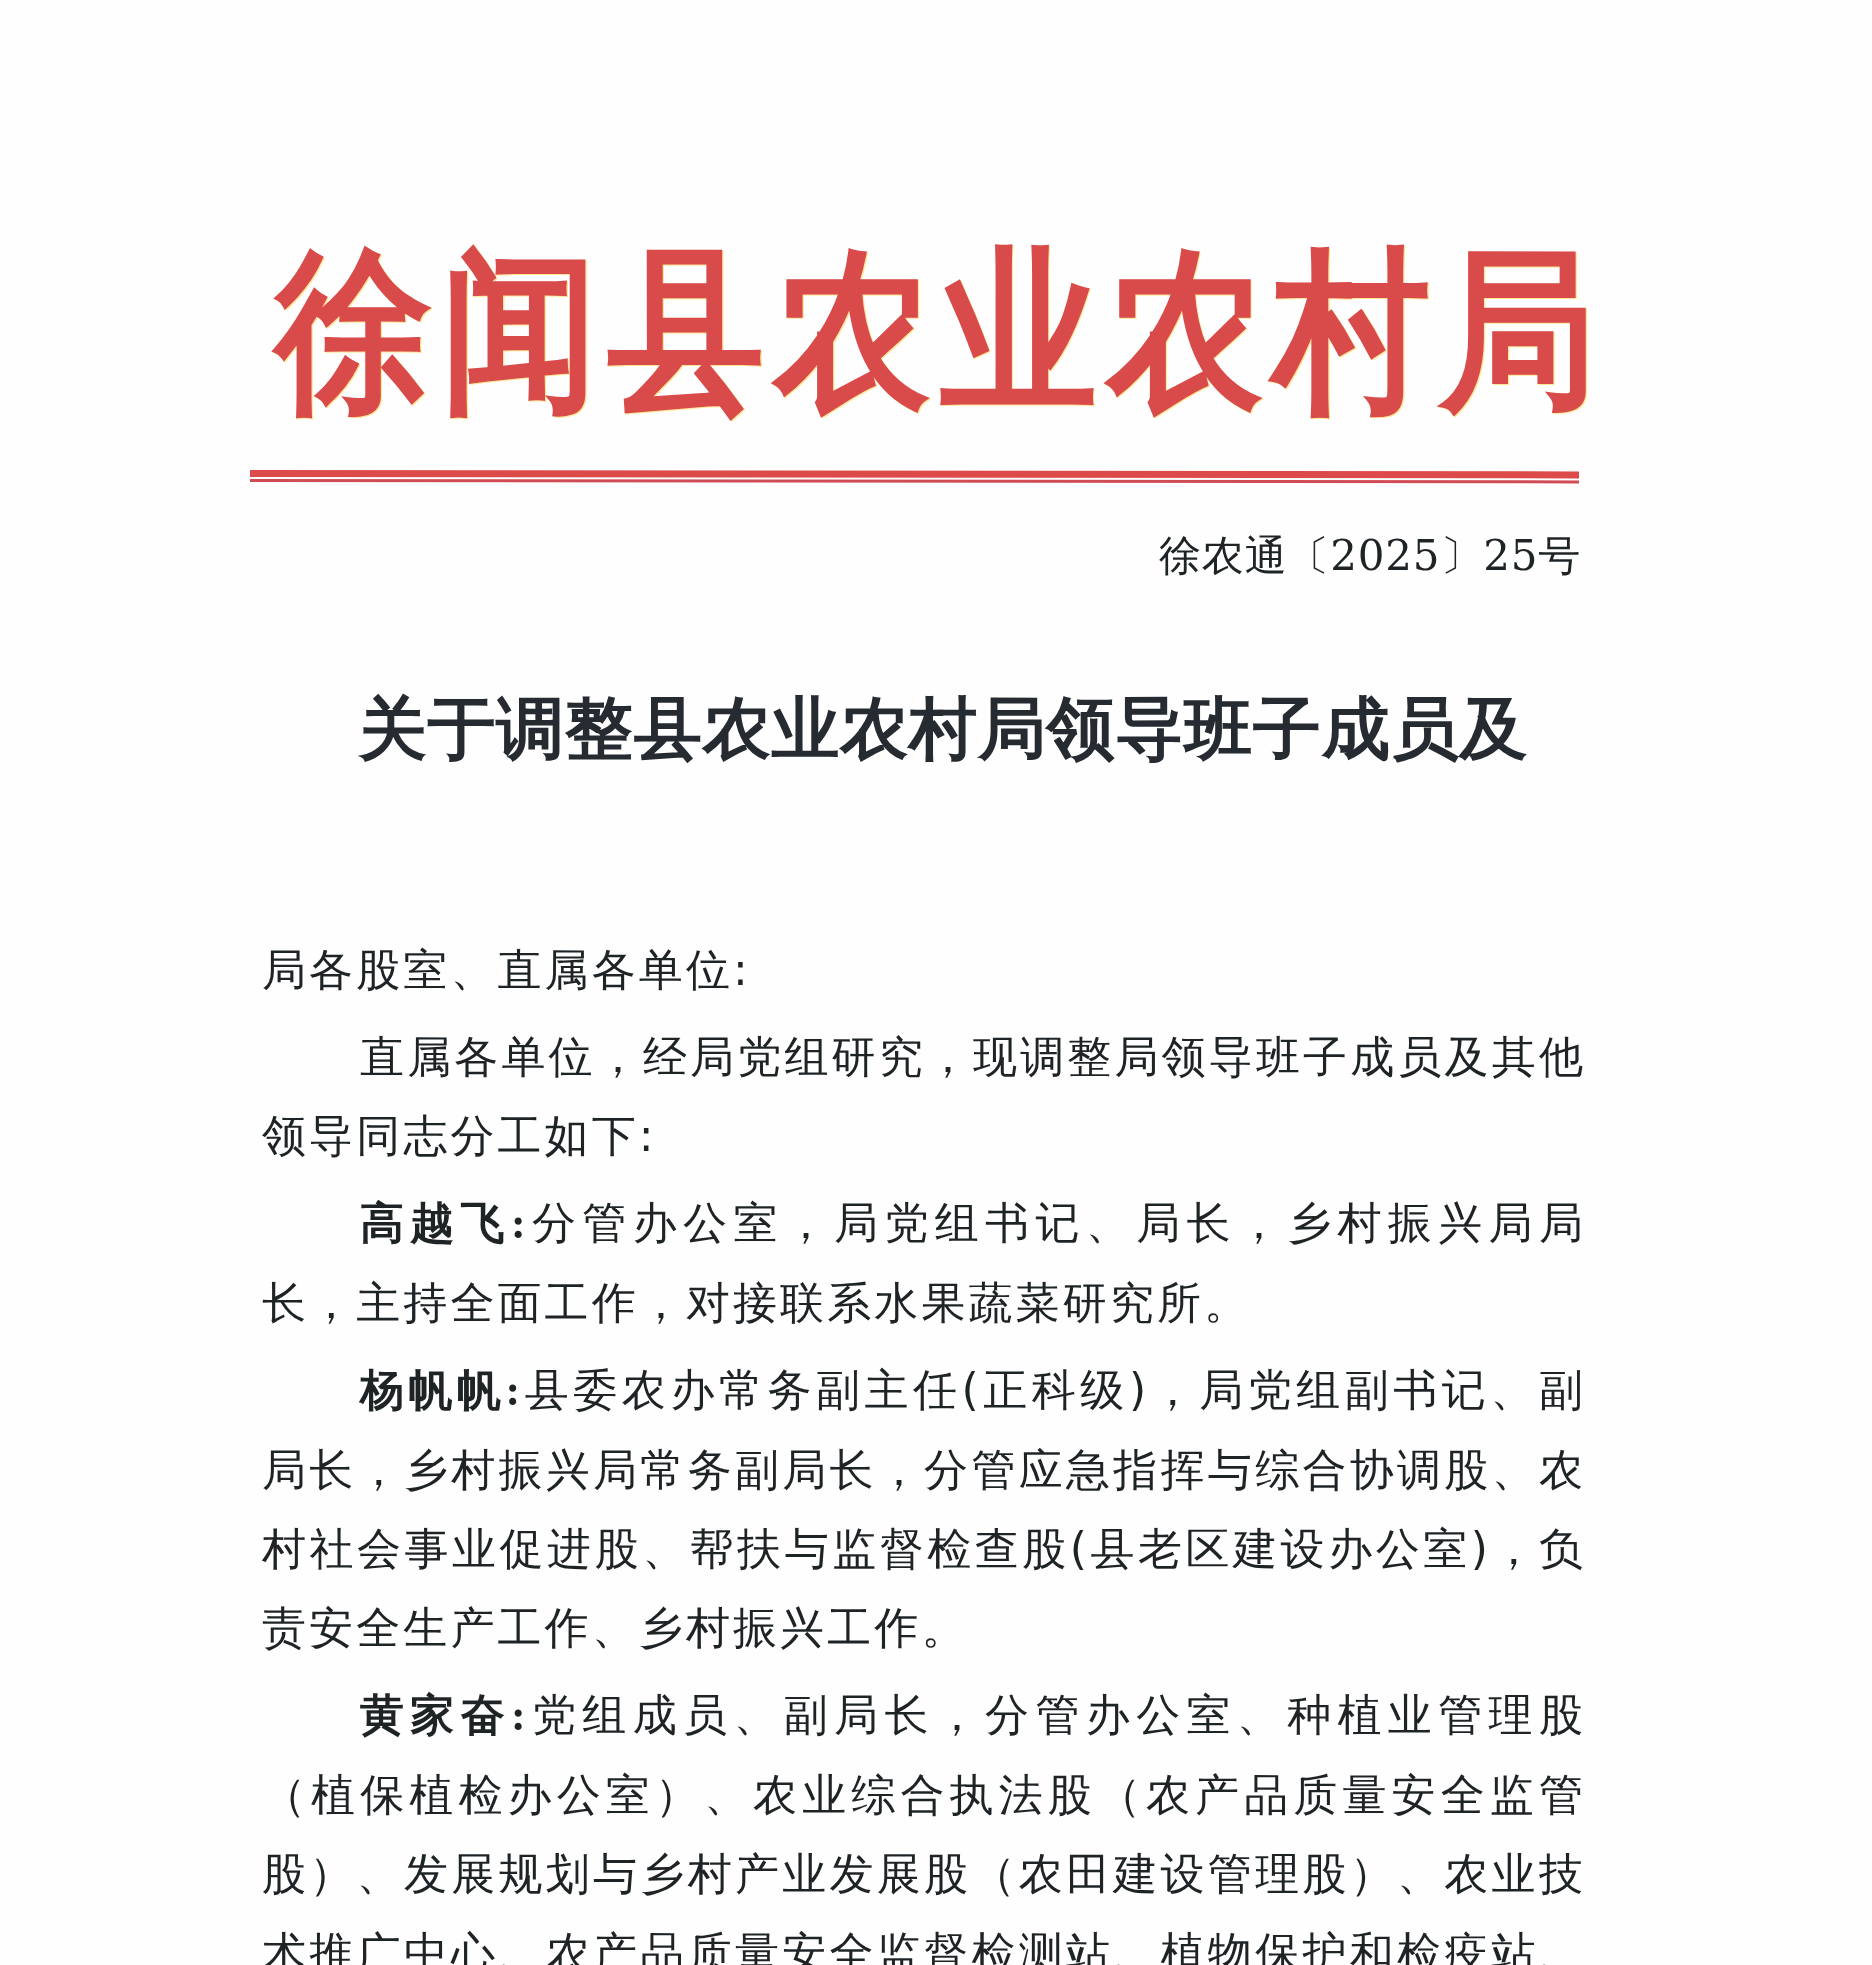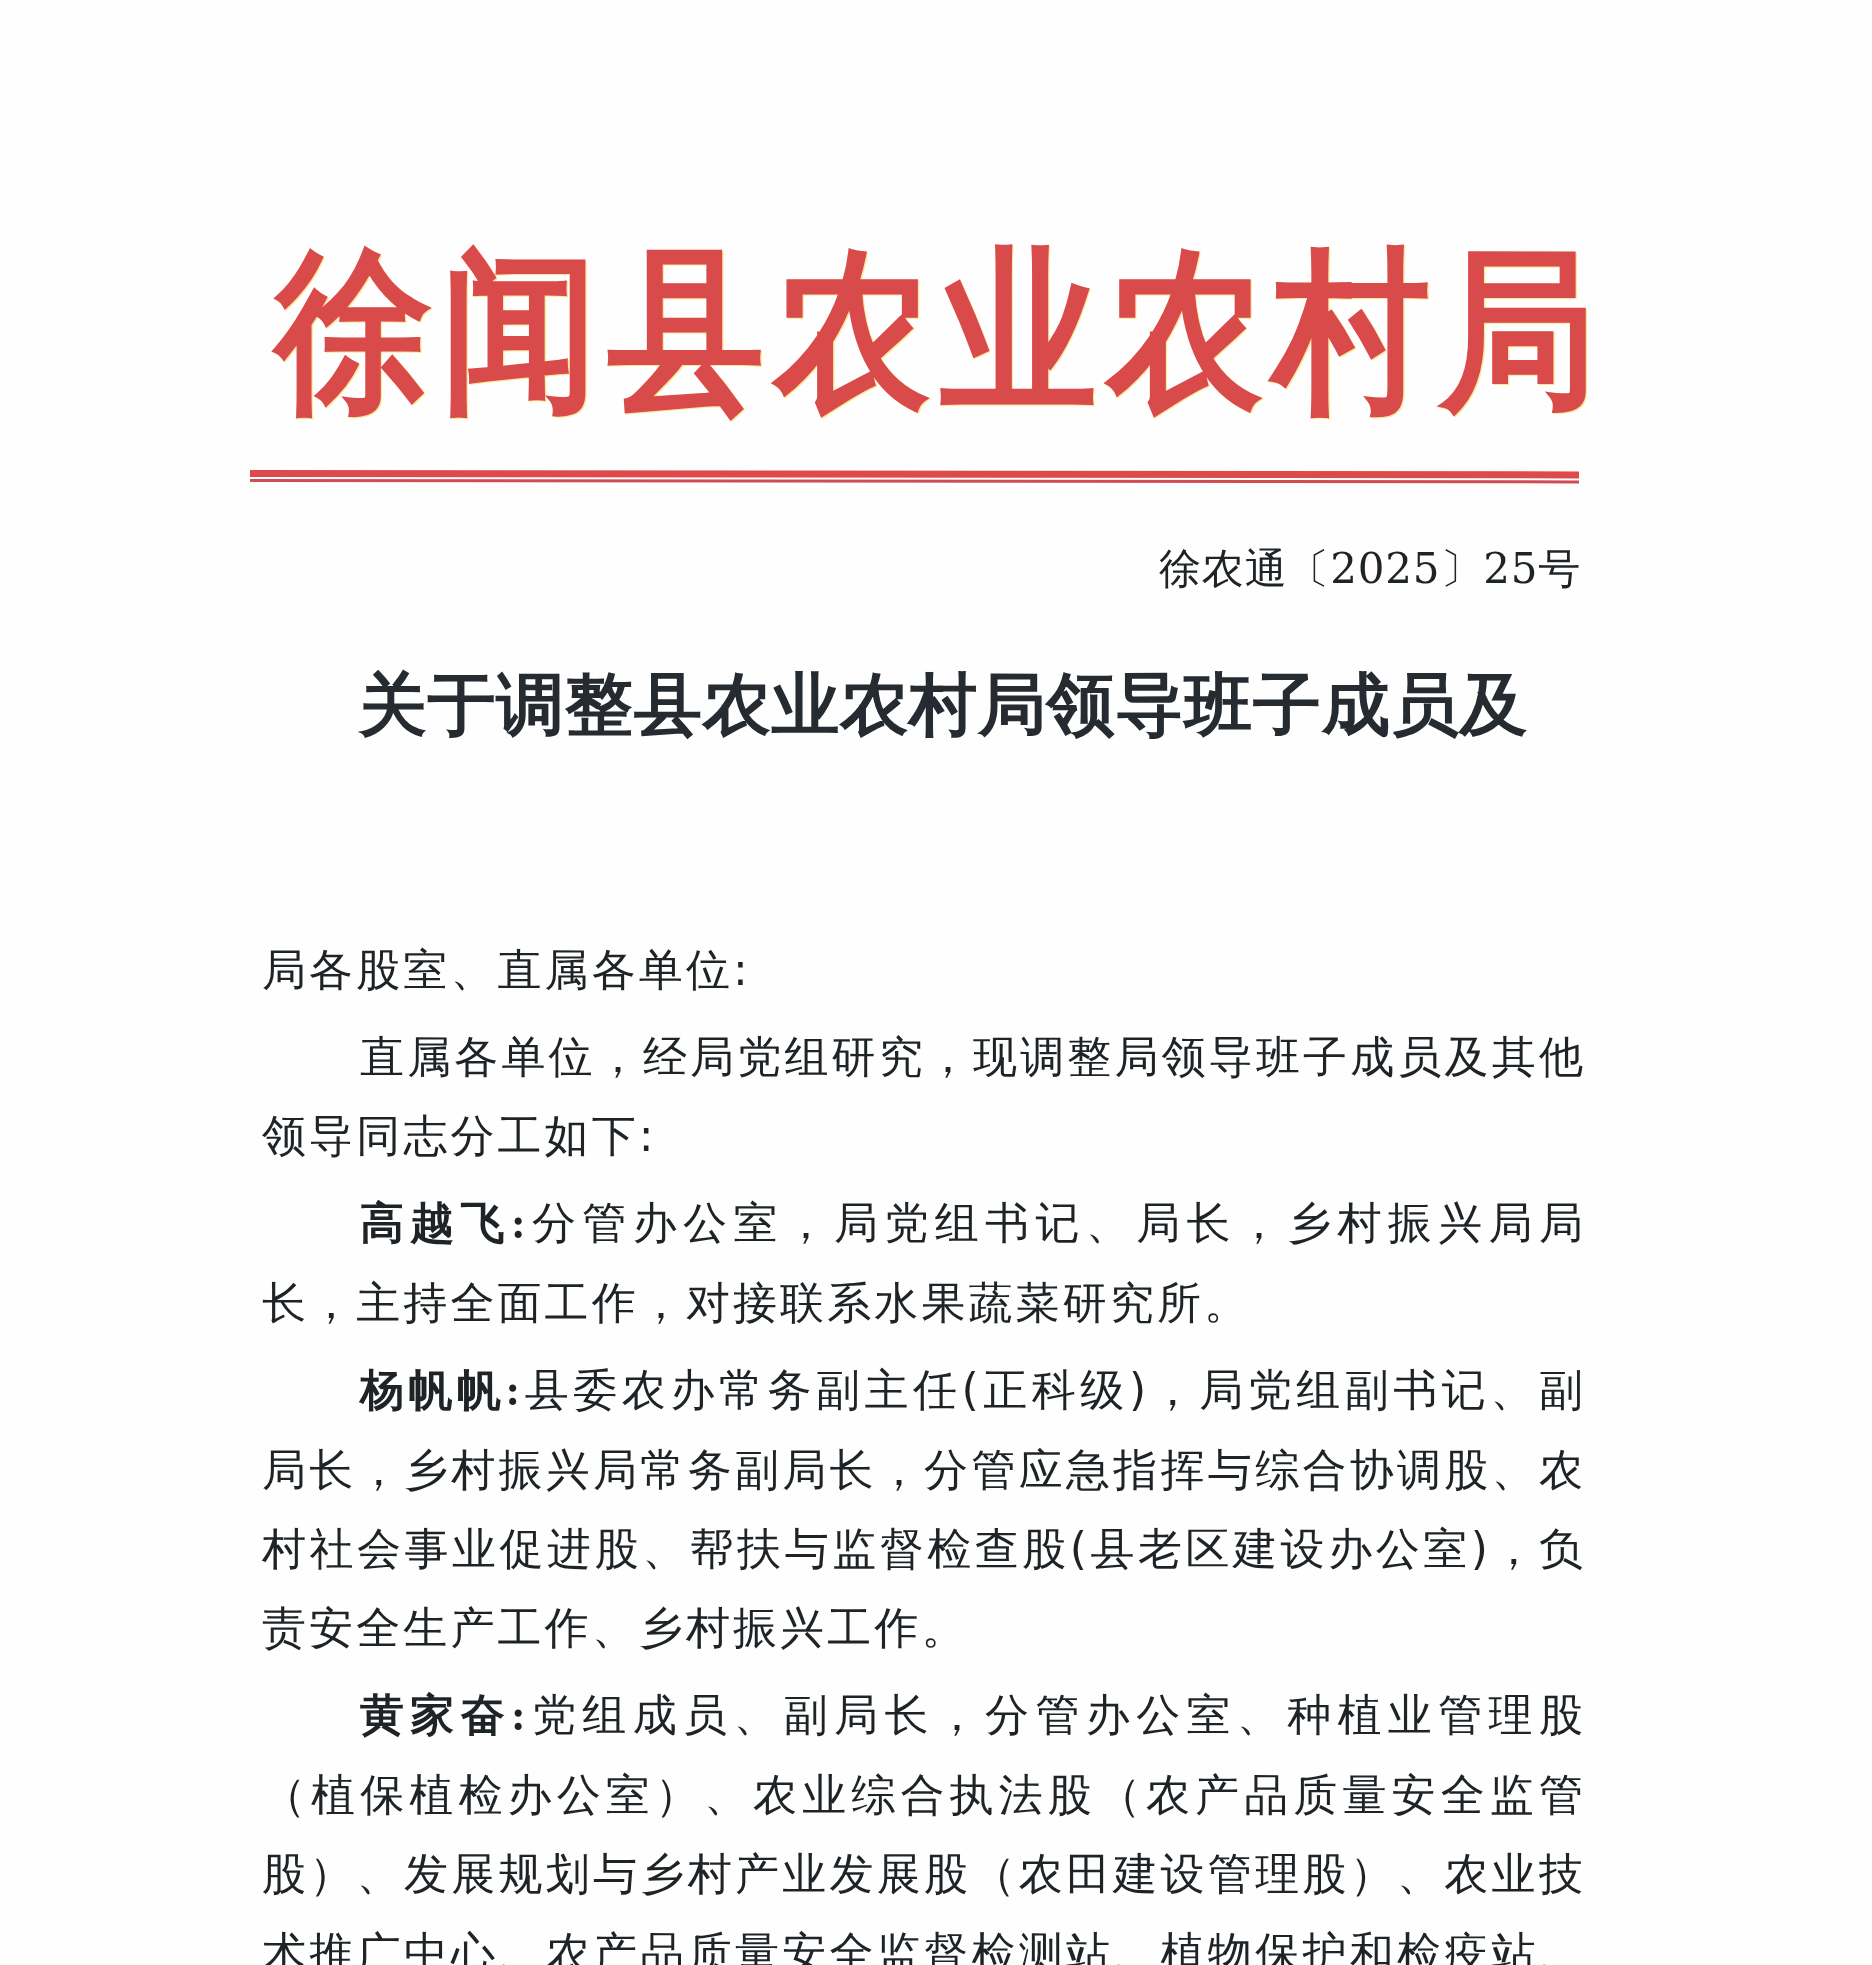--- a/index.html
+++ b/index.html
@@ -46,34 +46,34 @@
     position: absolute;
     background: #dc4a4a;
   }
   .rule.top-thick   { left: 250px;  top: 470px; width: 1329px; height: 7px; transform: rotate(0.06deg); transform-origin: left center; }
   .rule.top-thin    { left: 250px;  top: 479px; width: 1329px; height: 3.1px;  transform: rotate(0.06deg); transform-origin: left center; background: #d04c55; }
 
   
   .doc-number {
     position: absolute;
     right: 291px;
-    top: 548px;
+    top: 535px;
     font-family: "DejaVu Serif", "Liberation Serif", serif;
     font-size: 42px;
     line-height: 1;
     color: #1e2326;
     letter-spacing: 0.8px;
     white-space: nowrap;
   }
 
   
   .title {
     position: absolute;
     left: 236px;
-    top: 664px;
+    top: 688px;
     width: 1415px;
     text-align: center;
     font-family: "DejaVu Serif", "Liberation Serif", serif;
     font-weight: bold;
     font-size: 68px;
     line-height: 81px;
     color: #252b30;
     letter-spacing: 0.8px;
   }
   .title .title-line { display: block; white-space: nowrap; }

